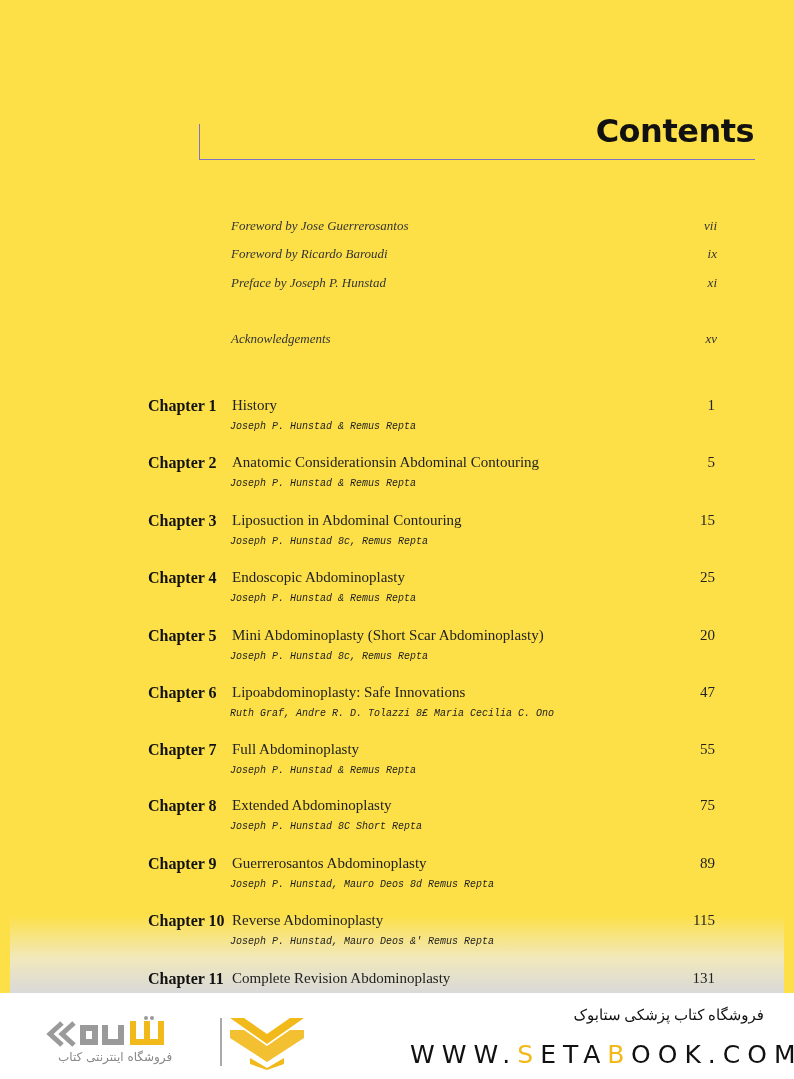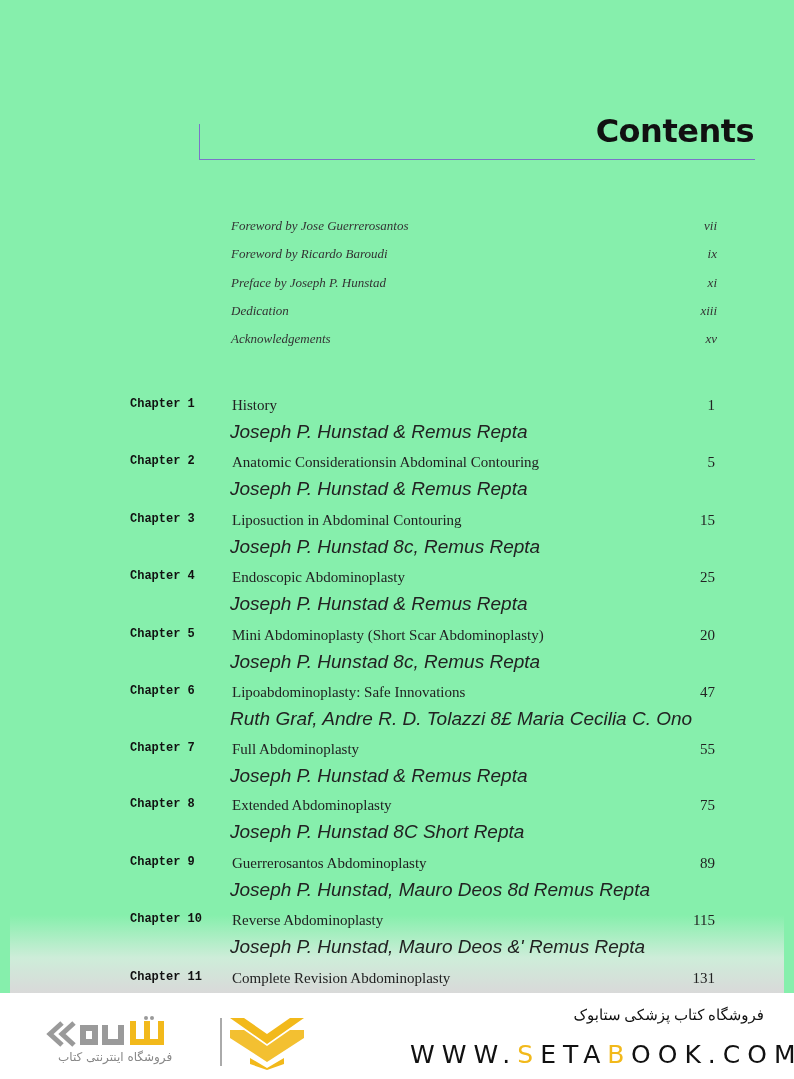--- a/index.html
+++ b/index.html
@@ -1,29 +1,29 @@
 <!DOCTYPE html>
 <html><head>
 <meta charset="utf-8">
 <style>
   html, body { margin:0; padding:0; }
   body { width:794px; height:1079px; background:#ffffff; position:relative; overflow:hidden; }
-  .page { position:absolute; left:0; top:0; width:794px; height:993px; background:#86efac; }
+  .page { position:absolute; left:0; top:0; width:794px; height:993px; background:#fde047; }
   .fade { position:absolute; left:10px; right:10px; top:915px; height:78px;
           background:linear-gradient(to bottom, rgba(255,255,255,0) 0%, rgba(236,236,236,0.7) 55%, #d9d9d9 100%); }
   .title-rule-v { position:absolute; left:199px; top:124px; width:1px; height:36px; background:#7b74c9; }
   .title-rule-h { position:absolute; left:199px; top:159px; width:556px; height:1px; background:#7b74c9; }
   .title { position:absolute; right:40px; top:112px; font-family:"DejaVu Sans", sans-serif; font-weight:bold;
            font-size:32px; color:#111; letter-spacing:-0.5px; }
   .front { position:absolute; left:231px; width:486px; font-family:"Liberation Serif", serif; font-style:italic;
            font-size:13px; color:#333; }
   .front .pg { position:absolute; right:0; top:0; }
-  .ch-label { position:absolute; left:130px; font-family:Liberation Mono, monospace; font-weight:bold; font-size:12px; color:#111; }
+  .ch-label { position:absolute; left:148px; font-family:Liberation Serif, serif; font-weight:bold; font-size:16px; color:#111; }
   .ch-title { position:absolute; left:232px; font-family:"Liberation Serif", serif; font-size:15px; color:#222; }
-  .ch-auth { position:absolute; left:230px; font-family:Liberation Sans, sans-serif; font-style:italic; font-size:19px; color:#222; }
+  .ch-auth { position:absolute; left:230px; font-family:Liberation Mono, monospace; font-style:italic; font-size:10px; color:#222; }
   .ch-page { position:absolute; right:79px; font-family:"Liberation Serif", serif; font-size:15px; color:#222; text-align:right; }
   .footer { position:absolute; left:0; top:993px; width:794px; height:86px; background:#fff; }
   .fa-text { position:absolute; right:30px; top:1006px; font-family:Liberation Serif, serif; font-size:15px; color:#111; direction:rtl; }
   .url { position:absolute; left:410px; top:1040px; font-family:"DejaVu Sans", sans-serif; font-size:25px; letter-spacing:7px; color:#111; }
   .url .hl { color:#f2b91b; }
   .logo-chev { position:absolute; left:230px; top:1018px; }
   .logo-div { position:absolute; left:220px; top:1018px; width:2px; height:48px; background:#aaa; }
   .logo-word { position:absolute; left:40px; top:1015px; }
   .logo-sub { position:absolute; left:58px; top:1050px; font-family:"DejaVu Sans", sans-serif; font-size:12px; color:#888; direction:rtl; }
 </style>
@@ -39,24 +39,20 @@
     <span>Foreword by Jose Guerrerosantos</span>
     <span class="pg">vii</span>
   </div>
   <div class="front" style="top:246px">
     <span>Foreword by Ricardo Baroudi</span>
     <span class="pg">ix</span>
   </div>
   <div class="front" style="top:275px">
     <span>Preface by Joseph P. Hunstad</span>
     <span class="pg">xi</span>
-  </div>
-  <div class="front" style="top:303px">
-    <span>Dedication</span>
-    <span class="pg">xiii</span>
   </div>
   <div class="front" style="top:331px">
     <span>Acknowledgements</span>
     <span class="pg">xv</span>
   </div>
 
   <div>
     <div class="ch-label" style="top:397px">Chapter 1</div>
     <div class="ch-title" style="top:397px">History</div>
     <div class="ch-page" style="top:397px">1</div>

